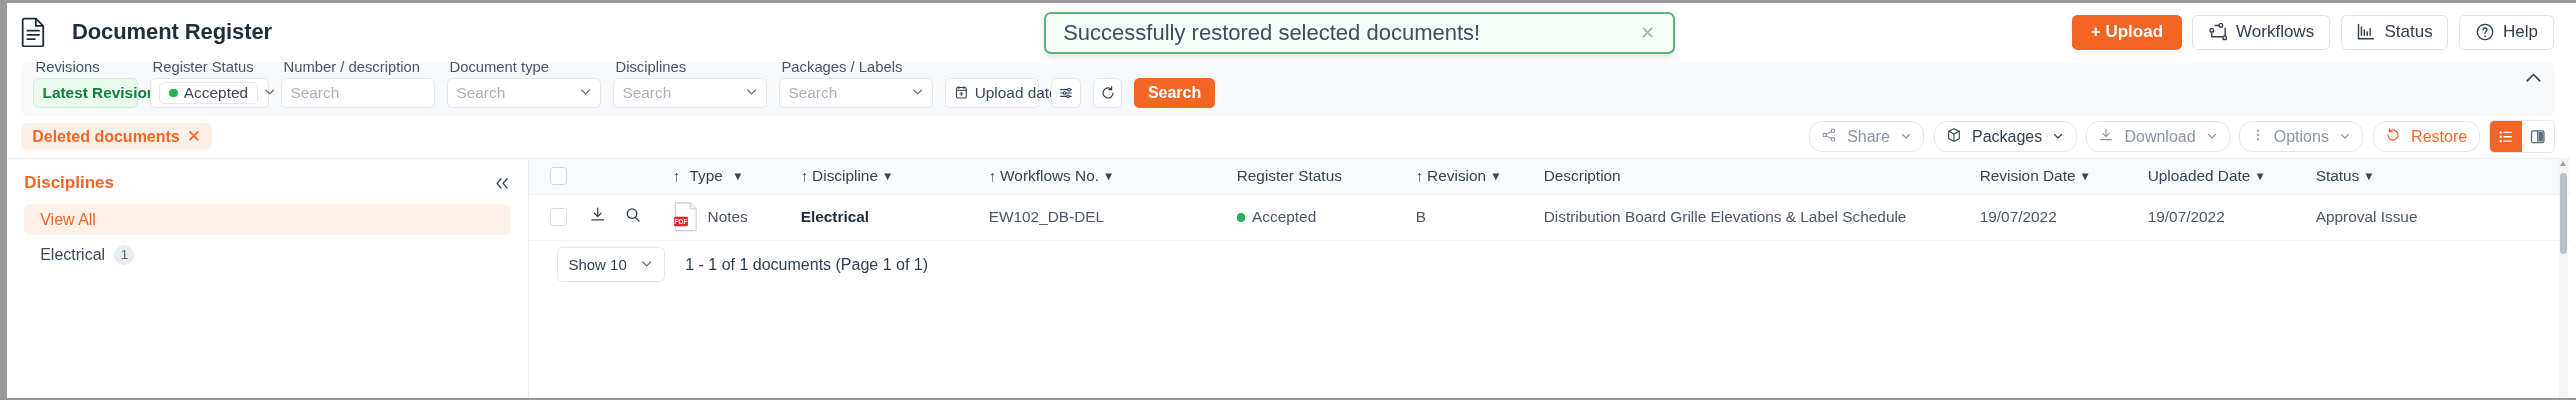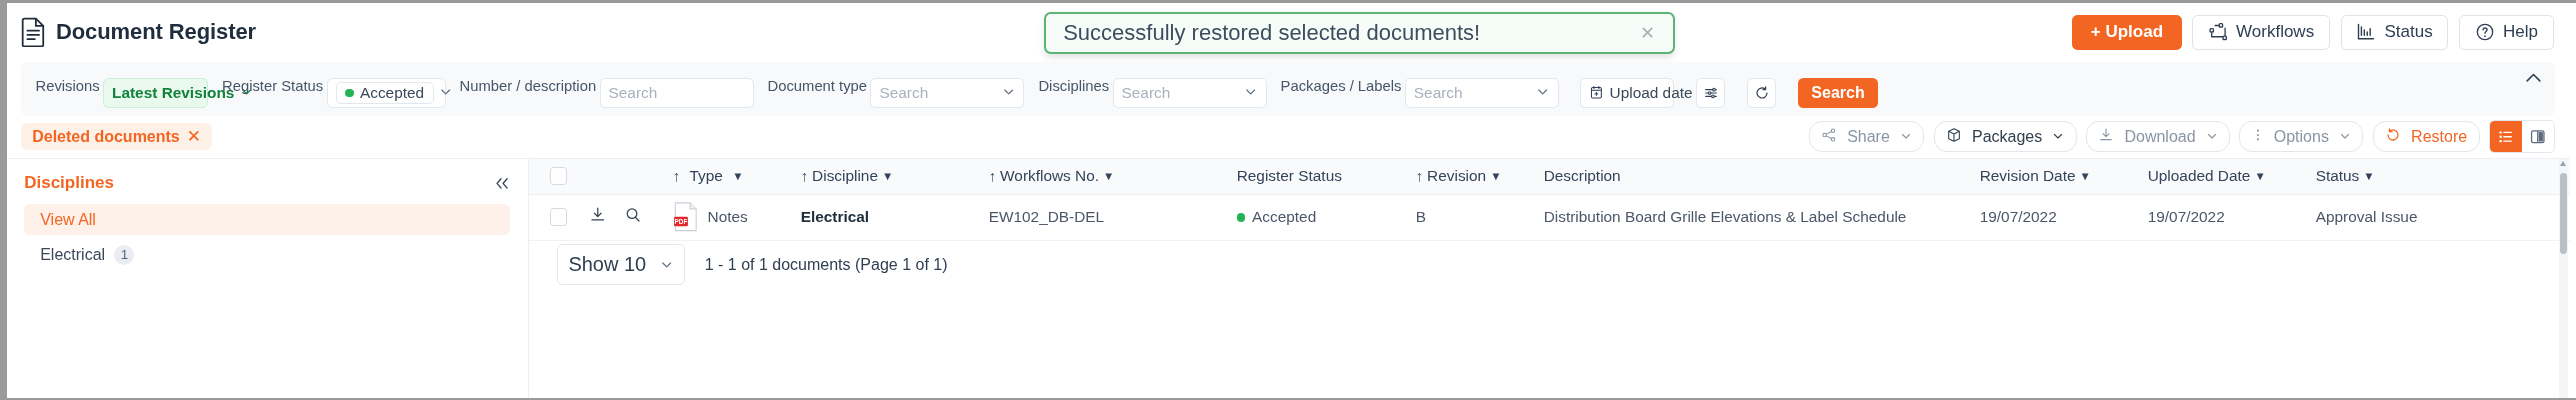--- a/index.html
+++ b/index.html
@@ -21,21 +21,21 @@
 
   
   .header {
     height: 59px;
     flex: 0 0 59px;
     background: #ffffff;
     display: flex; align-items: center;
     padding: 0 16px 0 14.8px;
     position: relative;
   }
-  .title-wrap { display: flex; align-items: center; gap: 9px; }
+  .title-wrap { display: flex; align-items: center; gap: 25px; }
   .doc-icon { width: 25.5px; height: 29.5px; display: block; }
   .page-title {
     font-size: 22px; font-weight: 700; color: #1f2d3d;
     letter-spacing: -0.1px; white-space: nowrap;
   }
 
   
   .toast {
     position: absolute;
     left: 1037px; top: 9.4px;
@@ -75,21 +75,21 @@
   .filterbar {
     position: relative;
     margin: 0 14.8px;
     background: #f7f9fb;
     border-radius: 6.7px;
     height: 54px;
     display: flex; align-items: flex-end;
     padding: 0 12px 8px 12px;
     gap: 12px;
   }
-  .field { display: flex; flex-direction: row; gap: 3.4px; }
+  .field { display: flex; flex-direction: column; gap: 3.4px; }
   .field-label {
     font-size: 14.8px; color: #475569; white-space: nowrap;
     padding-left: 2px;
   }
   .control {
     height: 29.5px; border: 1.3px solid #e2e7ed; border-radius: 5.4px;
     background: #ffffff; display: flex; align-items: center;
     padding: 0 8px; gap: 5.4px; cursor: pointer;
   }
   .control.green {
@@ -231,23 +231,23 @@
   }
   .status-cell { display: flex; align-items: center; gap: 6.7px; }
 
   .footer {
     height: 48px; flex: 0 0 48px;
     display: flex; align-items: center; gap: 20px;
     padding: 0 0 0 28px;
     background: #fff;
   }
   .showsel {
-    height: 41px; border: 1.3px solid #e2e7ed; border-radius: 5.4px; background: #fff;
+    height: 35px; border: 1.3px solid #e2e7ed; border-radius: 5.4px; background: #fff;
     display: inline-flex; align-items: center; gap: 13.4px; padding: 0 10.7px;
-    font-size: 20px; color: #2f3e52; cursor: pointer;
+    font-size: 15px; color: #2f3e52; cursor: pointer;
   }
   .pageinfo { font-size: 16px; color: #2f3e52; }
 
   
   .vscroll {
     position: absolute; right: 1.3px; top: 0; width: 9.4px; bottom: 0;
     background: #f3f5f7;
   }
   .vscroll .thumb {
     position: absolute; top: 14.8px; left: 1.3px; width: 6.7px; height: 81px;

